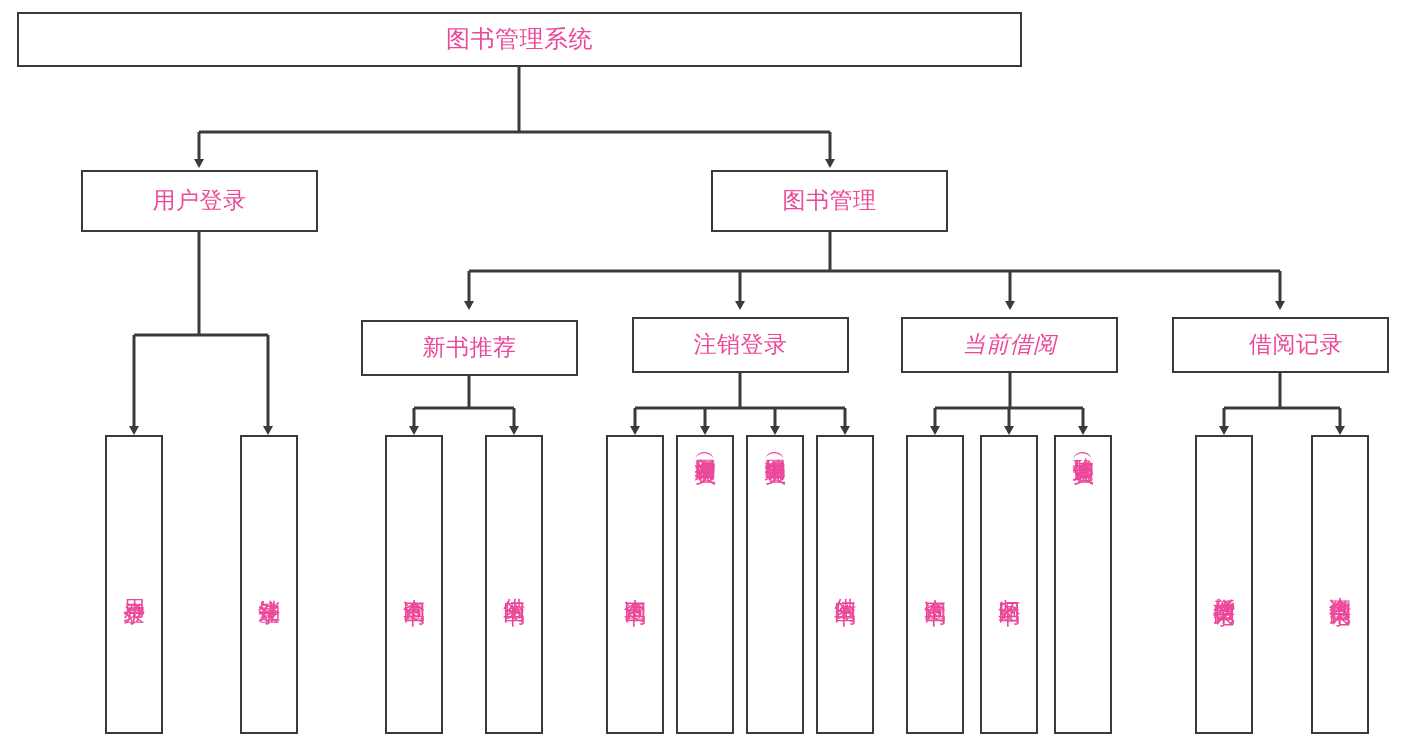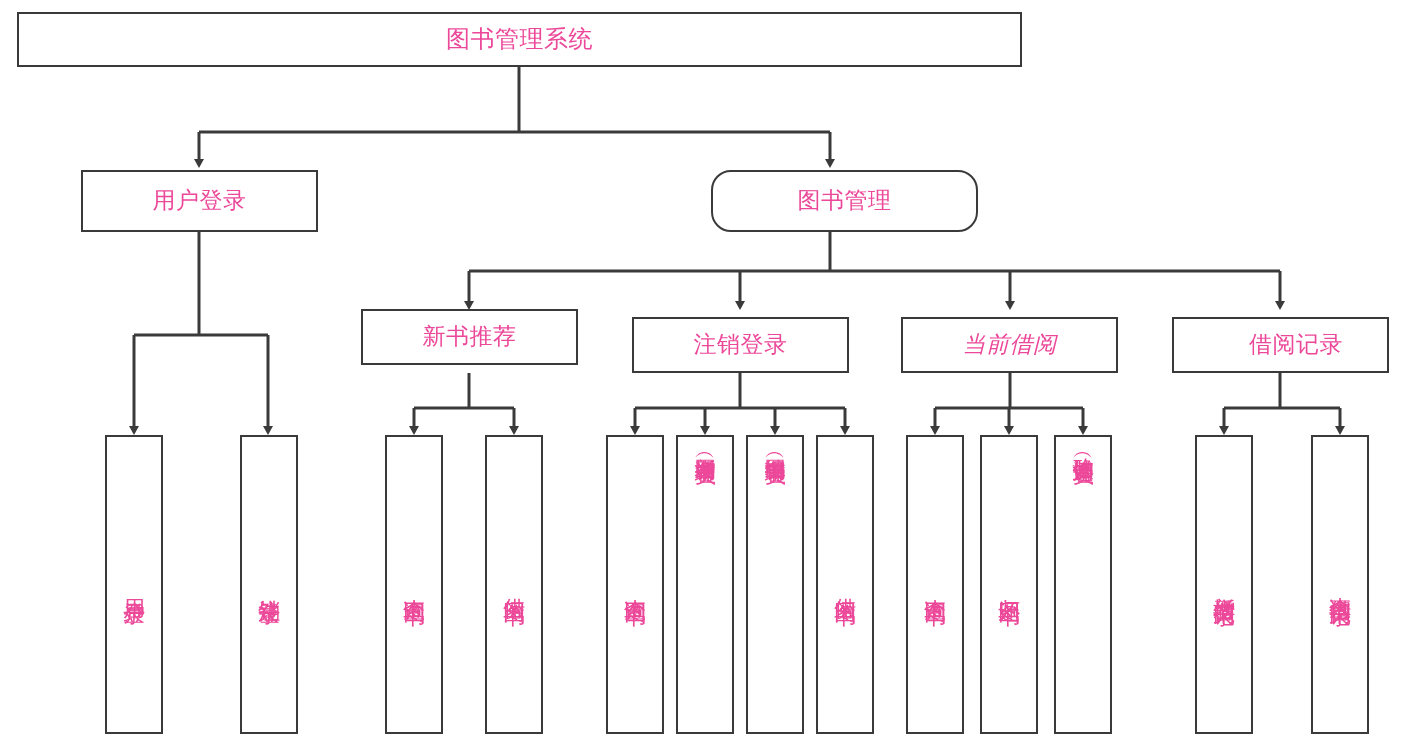--- a/index.html
+++ b/index.html
@@ -144,25 +144,25 @@
   </svg>
 
   <div class="node h-node root-node" style="left:17px; top:12px; width:1005px; height:55px;">
     <span class="node-label">图书管理系统</span>
   </div>
 
   <div class="node h-node" style="left:81px; top:170px; width:237px; height:62px;">
     <span class="node-label">用户登录</span>
   </div>
 
-  <div class="node h-node" style="left:711px; top:170px; width:267px; height:62px;border-radius:20px;">
+  <div class="node h-node" style="left:711px; top:170px; width:237px; height:62px;">
     <span class="node-label">图书管理</span>
   </div>
 
-  <div class="node h-node" style="left:361px; top:309px; width:217px; height:56px;">
+  <div class="node h-node" style="left:361px; top:320px; width:217px; height:56px;">
     <span class="node-label">新书推荐</span>
   </div>
 
   <div class="node h-node" style="left:632px; top:317px; width:217px; height:56px;">
     <span class="node-label">注销登录</span>
   </div>
 
   <div class="node h-node" style="left:901px; top:317px; width:217px; height:56px;font-style:italic;">
     <span class="node-label">当前借阅</span>
   </div>

